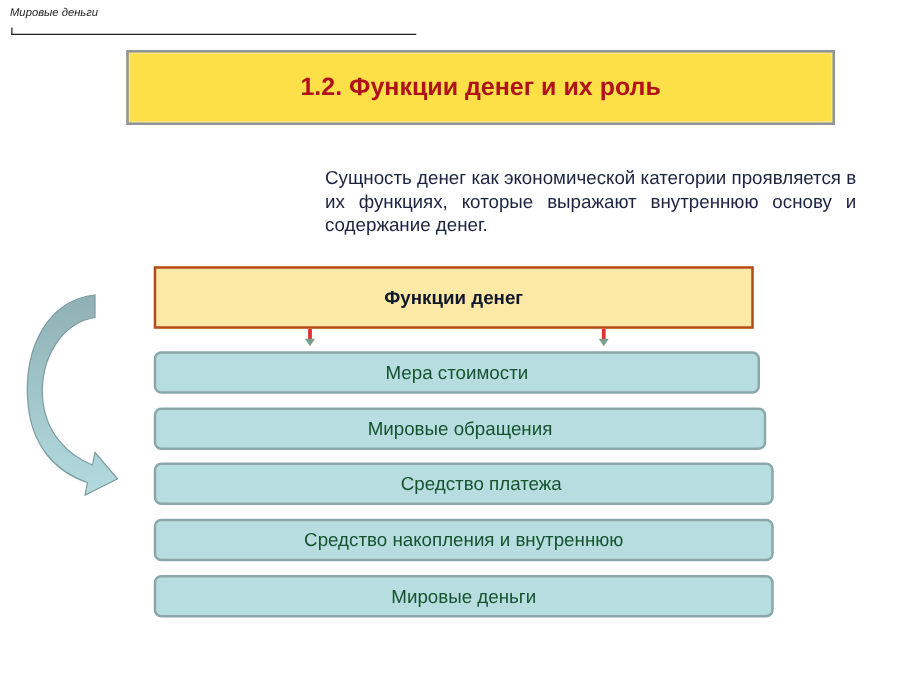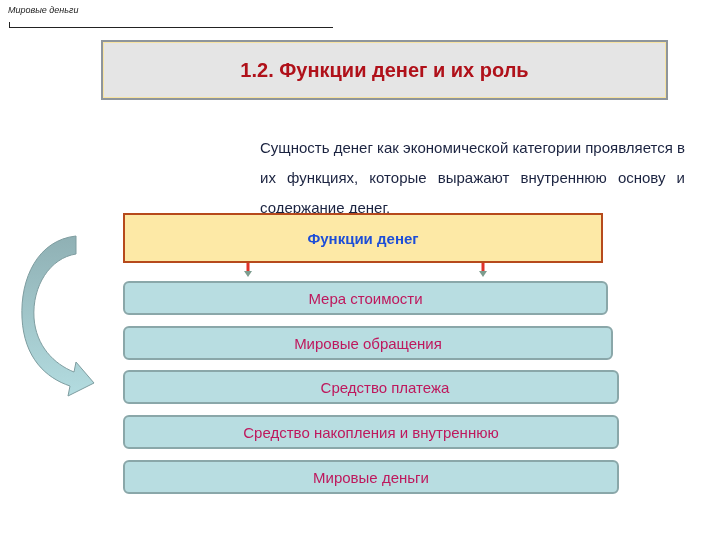--- a/index.html
+++ b/index.html
@@ -2,32 +2,32 @@
 <html><head>
 <meta charset="utf-8">
 <style>
   html, body { margin:0; padding:0; }
   body { width:720px; height:540px; background:#ffffff; position:relative; overflow:hidden;
          font-family:"Liberation Sans", sans-serif; }
   .header-label { position:absolute; left:8px; top:5px; font-size:9px; font-style:italic; color:#222; }
   .header-line { position:absolute; left:9px; top:27px; width:324px; height:1px; background:#222; }
   .header-tick { position:absolute; left:9px; top:22px; width:1px; height:6px; background:#222; }
   .title-box { position:absolute; left:101px; top:40px; width:567px; height:60px;
-               background:#e5e5e5; border:2px solid #8e959c; box-shadow: inset 0 0 0 1px #f7e3a2;
+               background:#fde047; border:2px solid #8e959c; box-shadow: inset 0 0 0 1px #f7e3a2;
                display:flex; align-items:center; justify-content:center; box-sizing:border-box;text-align:center; }
   .title-text { font-size:20px; font-weight:bold; color:#b0111a; }
-  .intro { position:absolute; left:260px; top:133px; width:425px; font-size:15px; line-height:30px;
+  .intro { position:absolute; left:260px; top:133px; width:425px; font-size:15px; line-height:19px;
            color:#1b2340; text-align:justify; text-align-last:left; }
   .func-box { position:absolute; left:123px; top:213px; width:480px; height:50px; box-sizing:border-box;
               background:#fde9a6; border:2px solid #b64a1c; display:flex; align-items:center; justify-content:center; }
-  .func-text { font-size:15px; font-weight:bold; color:#1d4ed8; }
+  .func-text { font-size:15px; font-weight:bold; color:#0f172a; }
   .arrow-down { position:absolute; width:8px; height:14px; top:263px; }
   .item { position:absolute; left:123px; height:34px; box-sizing:border-box; background:#b8dde1;
           border:2px solid #8aa7a9; border-radius:6px; display:flex; align-items:center; justify-content:center; }
-  .item-text { font-size:15px; color:#be185d; }
+  .item-text { font-size:15px; color:#14532d; }
   .curve { position:absolute; left:18px; top:228px; }
 </style>
 </head>
 <body>
 
 <div class="header-label">Мировые деньги</div>
 <div class="header-tick"></div>
 <div class="header-line"></div>
 
 <div class="title-box">

